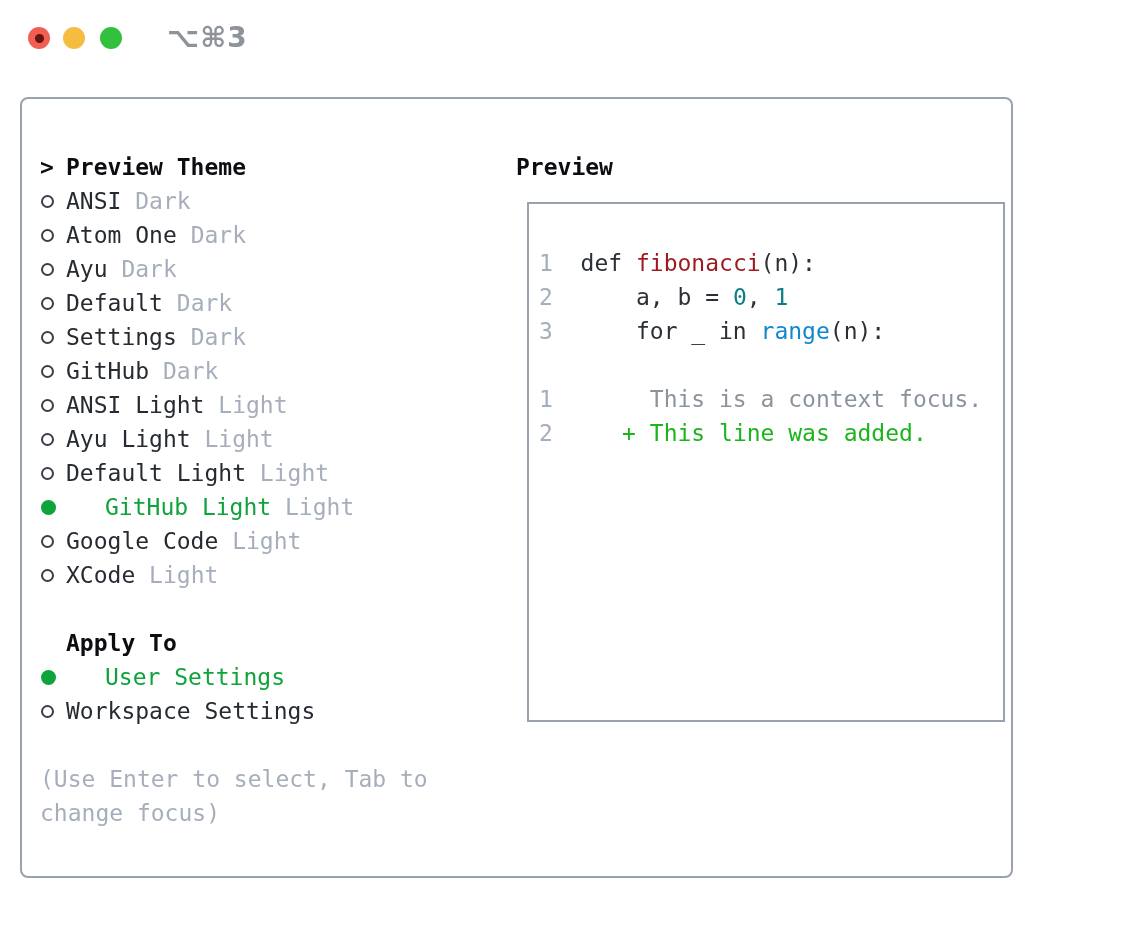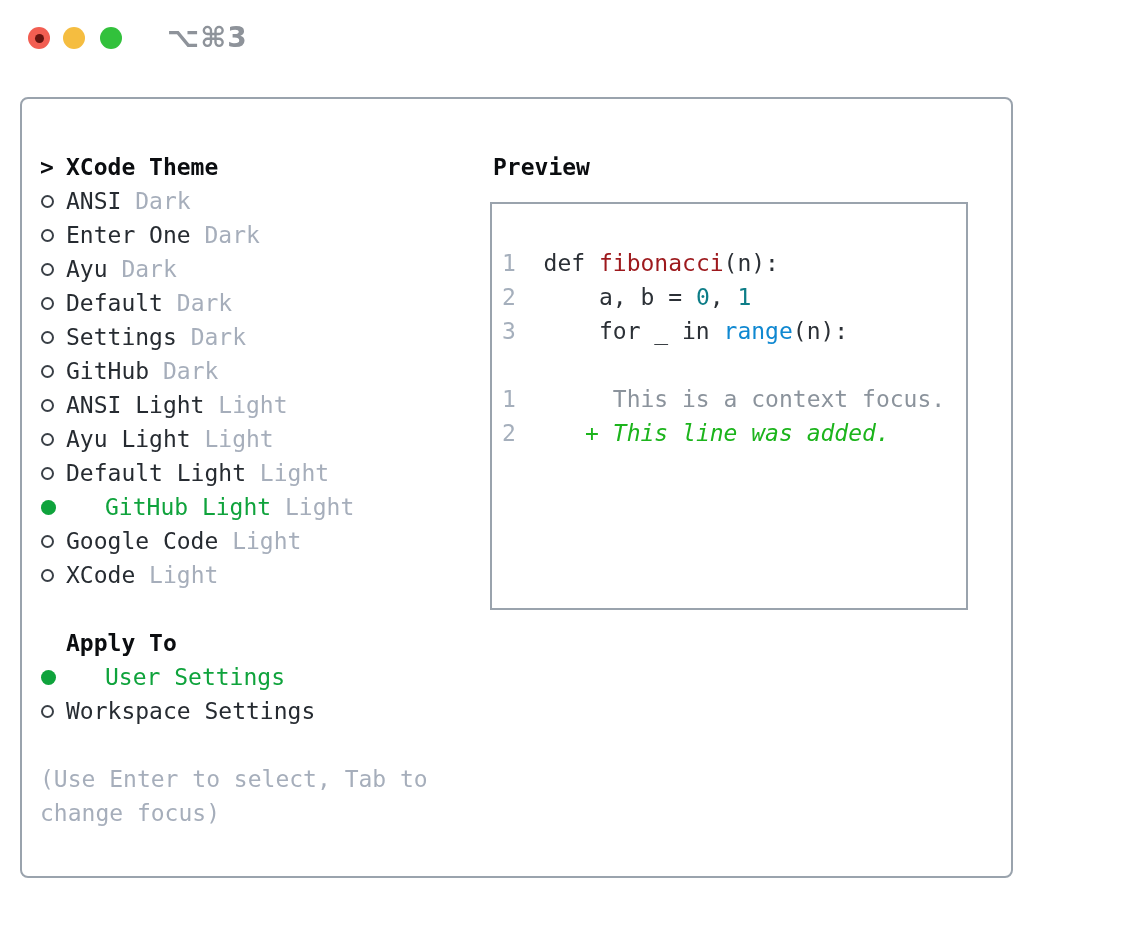--- a/index.html
+++ b/index.html
@@ -17,75 +17,75 @@
   .light-green { left:100px; background:var(--trafficGreen); }
   .light-dot { position:absolute; left:6.5px; top:6.5px; width:9px; height:9px;
                border-radius:50%; background:var(--trafficRedDot); }
   .shortcut { position:absolute; left:167px; top:21px;
               font:bold 28px "DejaVu Sans", sans-serif;
               color:var(--shortcut); letter-spacing:1px; }
   
   .panel { position:absolute; left:20px; top:97px; width:993px; height:781px;
            border:2px solid var(--border); border-radius:8px; background:#fff; }
   .left  { position:absolute; left:18px; top:51px; }
-  .right { position:absolute; left:456px; top:51px; }
+  .right { position:absolute; left:479px; top:51px; }
   .row { height:34px; display:flex; align-items:center;
          font-size:23px; color:var(--text); white-space:pre; }
   .spacer { height:34px; }
   .marker { width:26px; flex:0 0 26px; display:flex; align-items:center; }
   .caret { font-weight:bold; color:var(--bold); }
   .ring { width:13px; height:13px; border-radius:50%;
           border:2px solid var(--ring); margin-left:1px; }
   .dot  { width:15px; height:15px; border-radius:50%;
           background:var(--green); margin-left:1px; }
   .header .label { font-weight:bold; color:var(--bold); }
   .name { color:var(--text); }
   .name.selected { color:var(--green);margin-left:39px; }
   .suffix { color:var(--muted); }
   .hint-line { color:var(--muted); }
   
   .preview-header { margin-left:15px; }
-  .preview-box { margin-left:12px; margin-top:18px; width:478px; height:408px;
+  .preview-box { margin-left:26px; margin-top:18px; width:478px; height:520px;
                  border:2px solid var(--border); background:#fff; overflow:hidden; }
   .preview-code { padding:42px 0 0 10px; }
   .pline { height:34px; line-height:34px; font-size:23px; white-space:pre; }
   .lnum { color:var(--lnum); }
   .seg-code     { color:var(--code); }
   .seg-function { color:var(--fn); }
   .seg-number   { color:var(--num); }
   .seg-builtin  { color:var(--builtin); }
   .seg-context  { color:var(--context); }
   .seg-deleted  { color:var(--del); }
-  .seg-added    { color:var(--add);font-style:italic; }
+  .seg-added    { color:var(--add); }
 </style>
 </head>
 <body>
 
 <div class="window">
 
   <div class="titlebar">
     <span class="light light-red">
       <span class="light-dot"></span>
     </span>
     <span class="light light-yellow"></span>
     <span class="light light-green"></span>
     <span class="shortcut">⌥⌘3</span>
   </div>
 
   <div class="panel">
 
     <div class="left">
       <div class="row header">
         <span class="marker caret">&gt;</span>
-        <span class="label">XCode Theme</span>
+        <span class="label">Preview Theme</span>
       </div>
 
       <div id="theme-list">
           <div class="row item"><span class="marker"><span class="ring"></span></span><span class="name">ANSI</span><span class="suffix"> Dark</span></div>
-          <div class="row item"><span class="marker"><span class="ring"></span></span><span class="name">Enter One</span><span class="suffix"> Dark</span></div>
+          <div class="row item"><span class="marker"><span class="ring"></span></span><span class="name">Atom One</span><span class="suffix"> Dark</span></div>
           <div class="row item"><span class="marker"><span class="ring"></span></span><span class="name">Ayu</span><span class="suffix"> Dark</span></div>
           <div class="row item"><span class="marker"><span class="ring"></span></span><span class="name">Default</span><span class="suffix"> Dark</span></div>
           <div class="row item"><span class="marker"><span class="ring"></span></span><span class="name">Settings</span><span class="suffix"> Dark</span></div>
           <div class="row item"><span class="marker"><span class="ring"></span></span><span class="name">GitHub</span><span class="suffix"> Dark</span></div>
           <div class="row item"><span class="marker"><span class="ring"></span></span><span class="name">ANSI Light</span><span class="suffix"> Light</span></div>
           <div class="row item"><span class="marker"><span class="ring"></span></span><span class="name">Ayu Light</span><span class="suffix"> Light</span></div>
           <div class="row item"><span class="marker"><span class="ring"></span></span><span class="name">Default Light</span><span class="suffix"> Light</span></div>
           <div class="row item"><span class="marker"><span class="dot"></span></span><span class="name selected">GitHub Light</span><span class="suffix"> Light</span></div>
           <div class="row item"><span class="marker"><span class="ring"></span></span><span class="name">Google Code</span><span class="suffix"> Light</span></div>
           <div class="row item"><span class="marker"><span class="ring"></span></span><span class="name">XCode</span><span class="suffix"> Light</span></div>

